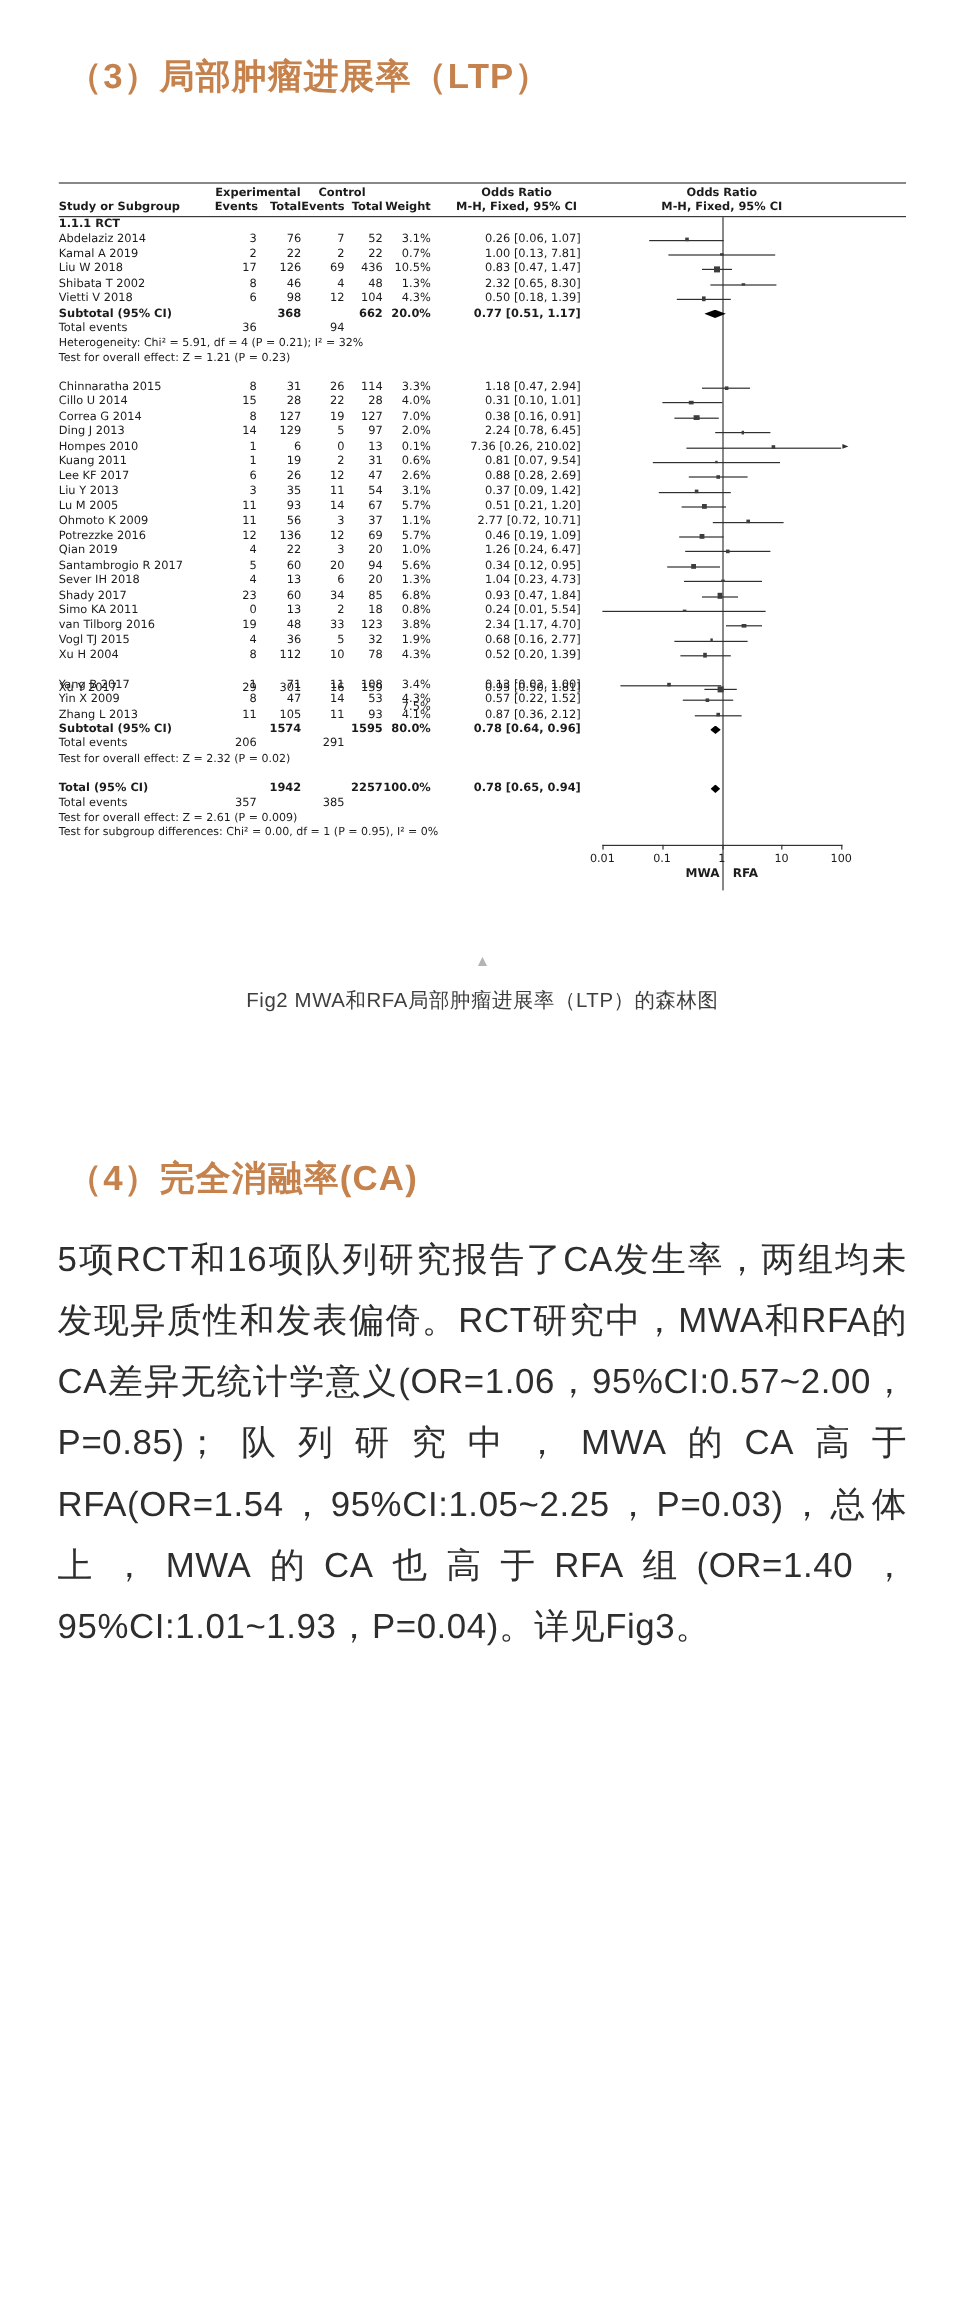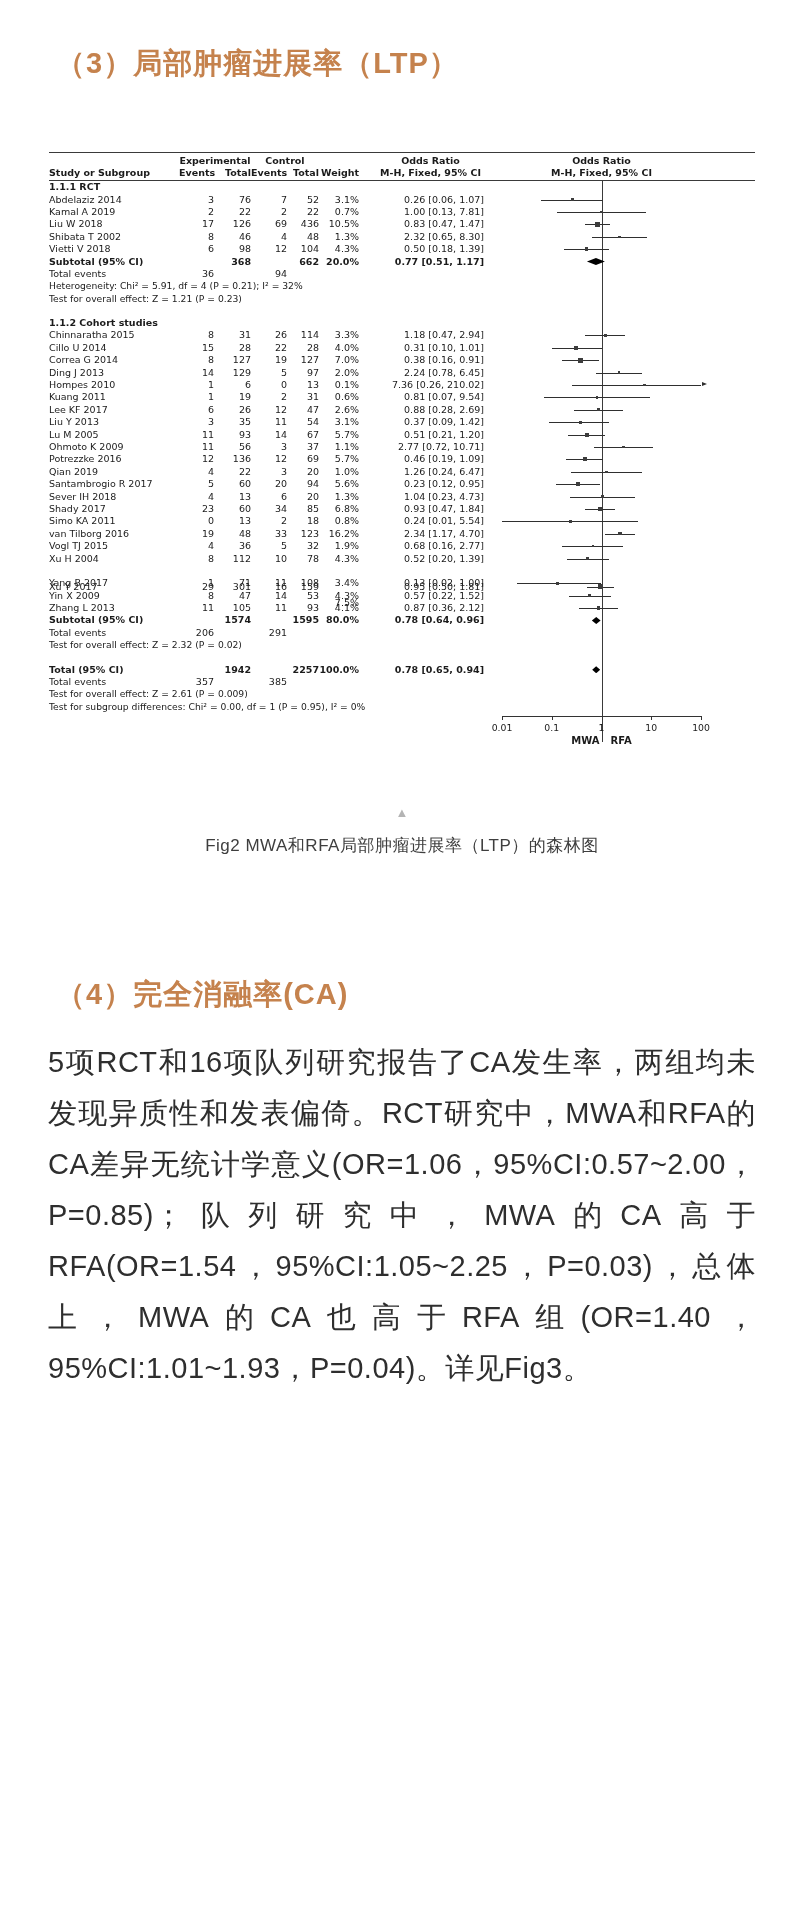--- a/index.html
+++ b/index.html
@@ -172,24 +172,20 @@
           <div class="fp-row fp-note-row">
             <div class="fp-note" style="grid-column: 1 / 8;">Heterogeneity: Chi² = 5.91, df = 4 (P = 0.21); I² = 32%</div>
             <div class="fp-plot" style="grid-column: 8 / 9;"></div>
           </div>
           <div class="fp-row fp-note-row">
             <div class="fp-note" style="grid-column: 1 / 8;">Test for overall effect: Z = 1.21 (P = 0.23)</div>
             <div class="fp-plot" style="grid-column: 8 / 9;"></div>
           </div>
           <div class="fp-gap"></div>
           <div class="fp-row">
-            <div class="b fp-name" style="grid-column: 1 / 8;">1.1.2 Cohort studies</div>
-            <div class="fp-plot" style="grid-column: 8 / 9;"></div>
-          </div>
-          <div class="fp-row">
             <div class="fp-name" style="grid-column: 1 / 2;">Chinnaratha 2015</div>
             <div class="r" style="grid-column: 2 / 3;">8</div>
             <div class="r" style="grid-column: 3 / 4;">31</div>
             <div class="r" style="grid-column: 4 / 5;">26</div>
             <div class="r" style="grid-column: 5 / 6;">114</div>
             <div class="r" style="grid-column: 6 / 7;">3.3%</div>
             <div class="fp-ci" style="grid-column: 7 / 8;">1.18 [0.47, 2.94]</div>
             <div class="fp-plot" style="grid-column: 8 / 9;">
               <div class="fp-line" style="left: 83.1869px; width: 39.6134px;"></div>
               <div class="fp-mark" style="width: 3.0882px; height: 3.0882px; left: 101.532px; margin-top: -1.5441px;"></div>
@@ -339,21 +335,21 @@
               <div class="fp-mark" style="width: 2.5px; height: 2.5px; left: 103.243px; margin-top: -1.25px;"></div>
             </div>
           </div>
           <div class="fp-row">
             <div class="fp-name" style="grid-column: 1 / 2;">Santambrogio R 2017</div>
             <div class="r" style="grid-column: 2 / 3;">5</div>
             <div class="r" style="grid-column: 3 / 4;">60</div>
             <div class="r" style="grid-column: 4 / 5;">20</div>
             <div class="r" style="grid-column: 5 / 6;">94</div>
             <div class="r" style="grid-column: 6 / 7;">5.6%</div>
-            <div class="fp-ci" style="grid-column: 7 / 8;">0.23 [0.12, 0.95]</div>
+            <div class="fp-ci" style="grid-column: 7 / 8;">0.34 [0.12, 0.95]</div>
             <div class="fp-plot" style="grid-column: 8 / 9;">
               <div class="fp-line" style="left: 53.6893px; width: 44.7025px;"></div>
               <div class="fp-mark" style="width: 4.02293px; height: 4.02293px; left: 74.1796px; margin-top: -2.01147px;"></div>
             </div>
           </div>
           <div class="fp-row">
             <div class="fp-name" style="grid-column: 1 / 2;">Sever IH 2018</div>
             <div class="r" style="grid-column: 2 / 3;">4</div>
             <div class="r" style="grid-column: 3 / 4;">13</div>
             <div class="r" style="grid-column: 4 / 5;">6</div>
@@ -390,21 +386,21 @@
               <div class="fp-line" style="left: 0px; width: 136.49px;"></div>
               <div class="fp-mark" style="width: 2.5px; height: 2.5px; left: 67.4155px; margin-top: -1.25px;"></div>
             </div>
           </div>
           <div class="fp-row">
             <div class="fp-name" style="grid-column: 1 / 2;">van Tilborg 2016</div>
             <div class="r" style="grid-column: 2 / 3;">19</div>
             <div class="r" style="grid-column: 3 / 4;">48</div>
             <div class="r" style="grid-column: 4 / 5;">33</div>
             <div class="r" style="grid-column: 5 / 6;">123</div>
-            <div class="r" style="grid-column: 6 / 7;">16.2%</div>
+            <div class="r" style="grid-column: 6 / 7;">3.8%</div>
             <div class="fp-ci" style="grid-column: 7 / 8;">2.34 [1.17, 4.70]</div>
             <div class="fp-plot" style="grid-column: 8 / 9;">
               <div class="fp-line" style="left: 102.892px; width: 30.0446px;"></div>
               <div class="fp-mark" style="width: 3.31391px; height: 3.31391px; left: 116.212px; margin-top: -1.65695px;"></div>
             </div>
           </div>
           <div class="fp-row">
             <div class="fp-name" style="grid-column: 1 / 2;">Vogl TJ 2015</div>
             <div class="r" style="grid-column: 2 / 3;">4</div>
             <div class="r" style="grid-column: 3 / 4;">36</div>

